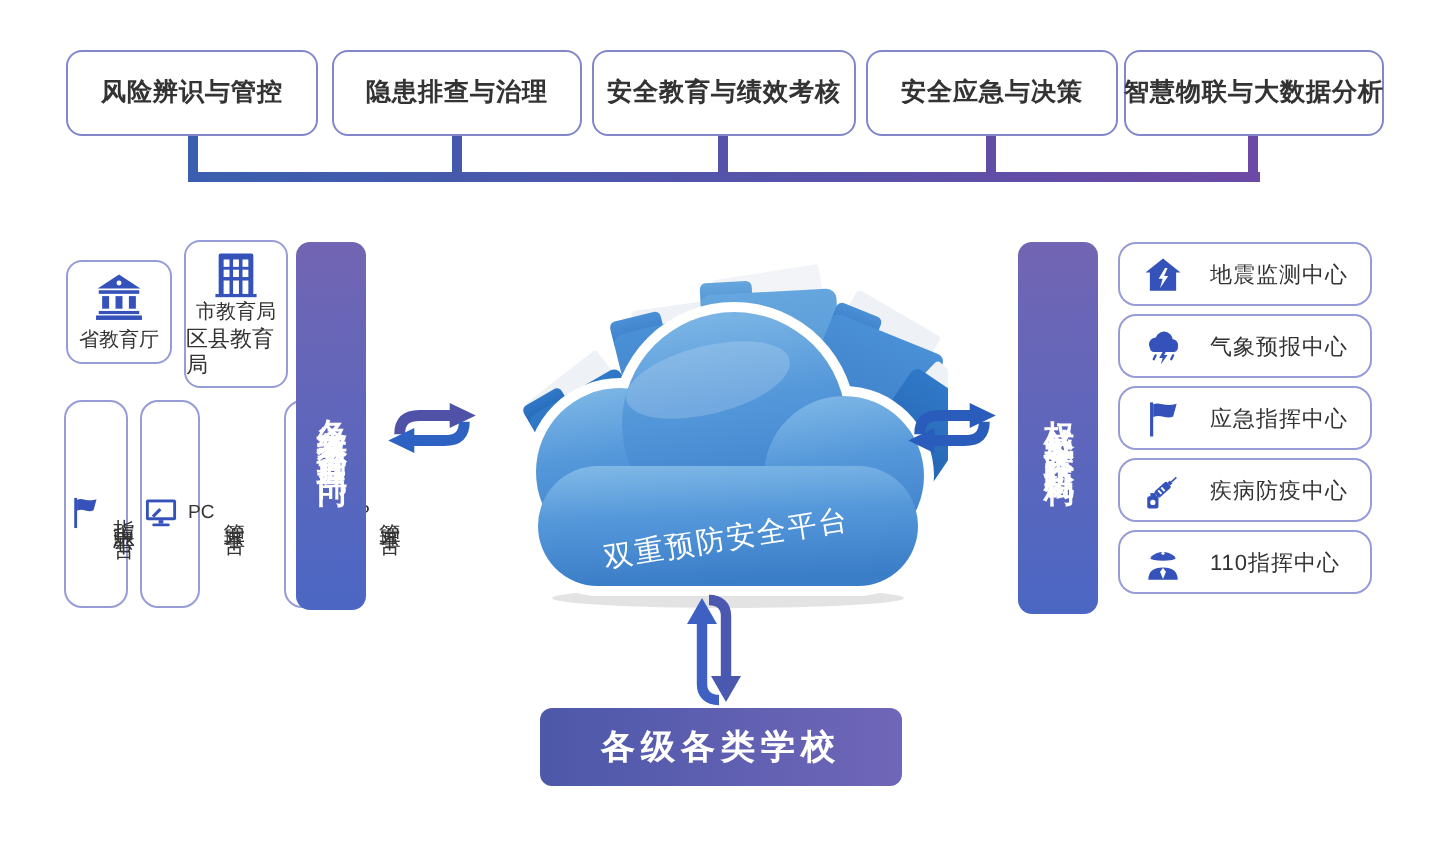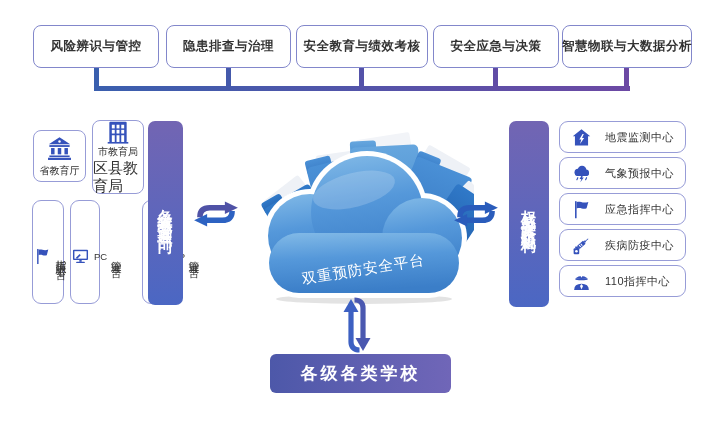--- a/index.html
+++ b/index.html
@@ -21,21 +21,21 @@
   .stem{top:68px;width:5px;height:22px;}
   .s1{left:94px;background:#3a5fae;} .s2{left:226px;background:#4459ab;}
   .s3{left:359px;background:#5452a9;} .s4{left:493px;background:#614ca6;}
   .s5{left:624px;background:#6c49a4;}
   
   .orgbox{border:1.5px solid #979cd7;border-radius:8px;background:#fff;display:flex;
           flex-direction:column;align-items:center;justify-content:center;gap:3px;box-sizing:border-box;}
   .org1{left:33px;top:109px;width:53px;height:52px;margin-top:21px;}
   .org2{left:92px;top:120px;width:52px;height:74px;gap:1px;}
   .org-label{font-size:10px;color:#333;line-height:1.2;}
-  .org-label2{font-size:15px;color:#333;line-height:1.2;}
+  .org-label2{font-size:11px;color:#333;line-height:1.2;}
   .pbox{border:1.5px solid #979cd7;border-radius:9px;background:#fff;display:flex;
         flex-direction:row;align-items:center;justify-content:flex-start;
         padding-top:9px;gap:4px;box-sizing:border-box;}
   .p1{left:32px;top:200px;width:32px;height:104px;}
   .p2{left:70px;top:200px;width:30px;height:104px;}
   .p3{left:108px;top:200px;width:31px;height:104px;margin-left:34px;}
   .pfx{font-size:9.5px;color:#333;font-weight:500;line-height:1;}
   .vlabel{writing-mode:vertical-rl;text-orientation:upright;font-size:10.5px;color:#333;
           letter-spacing:2px;line-height:1;}
   

